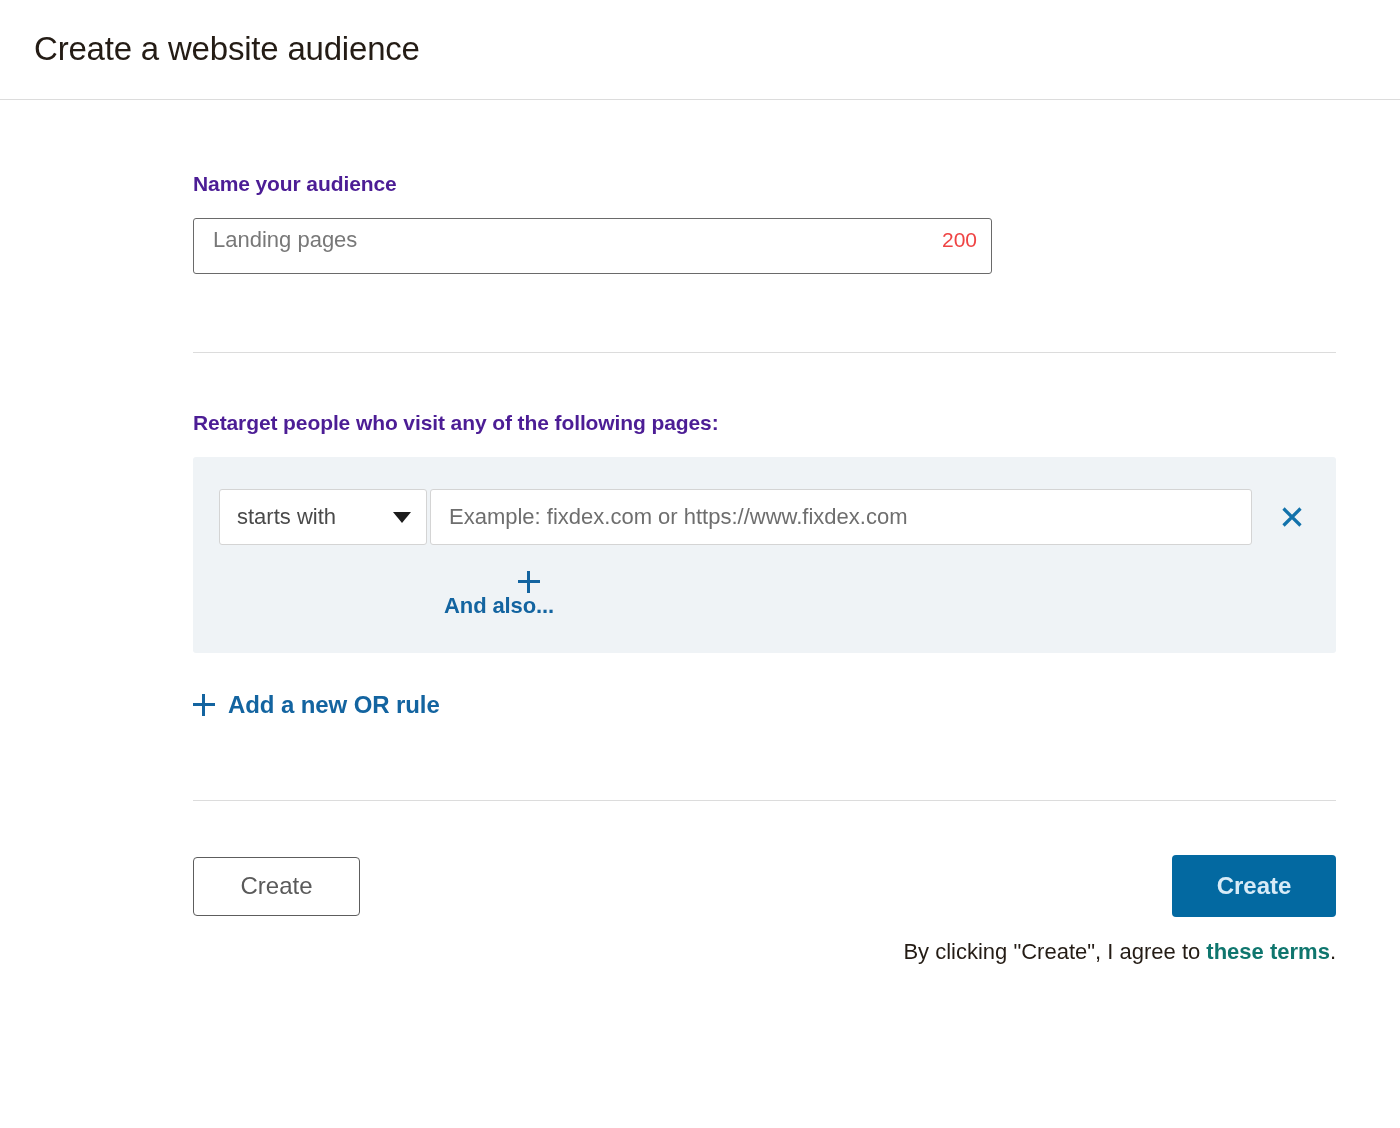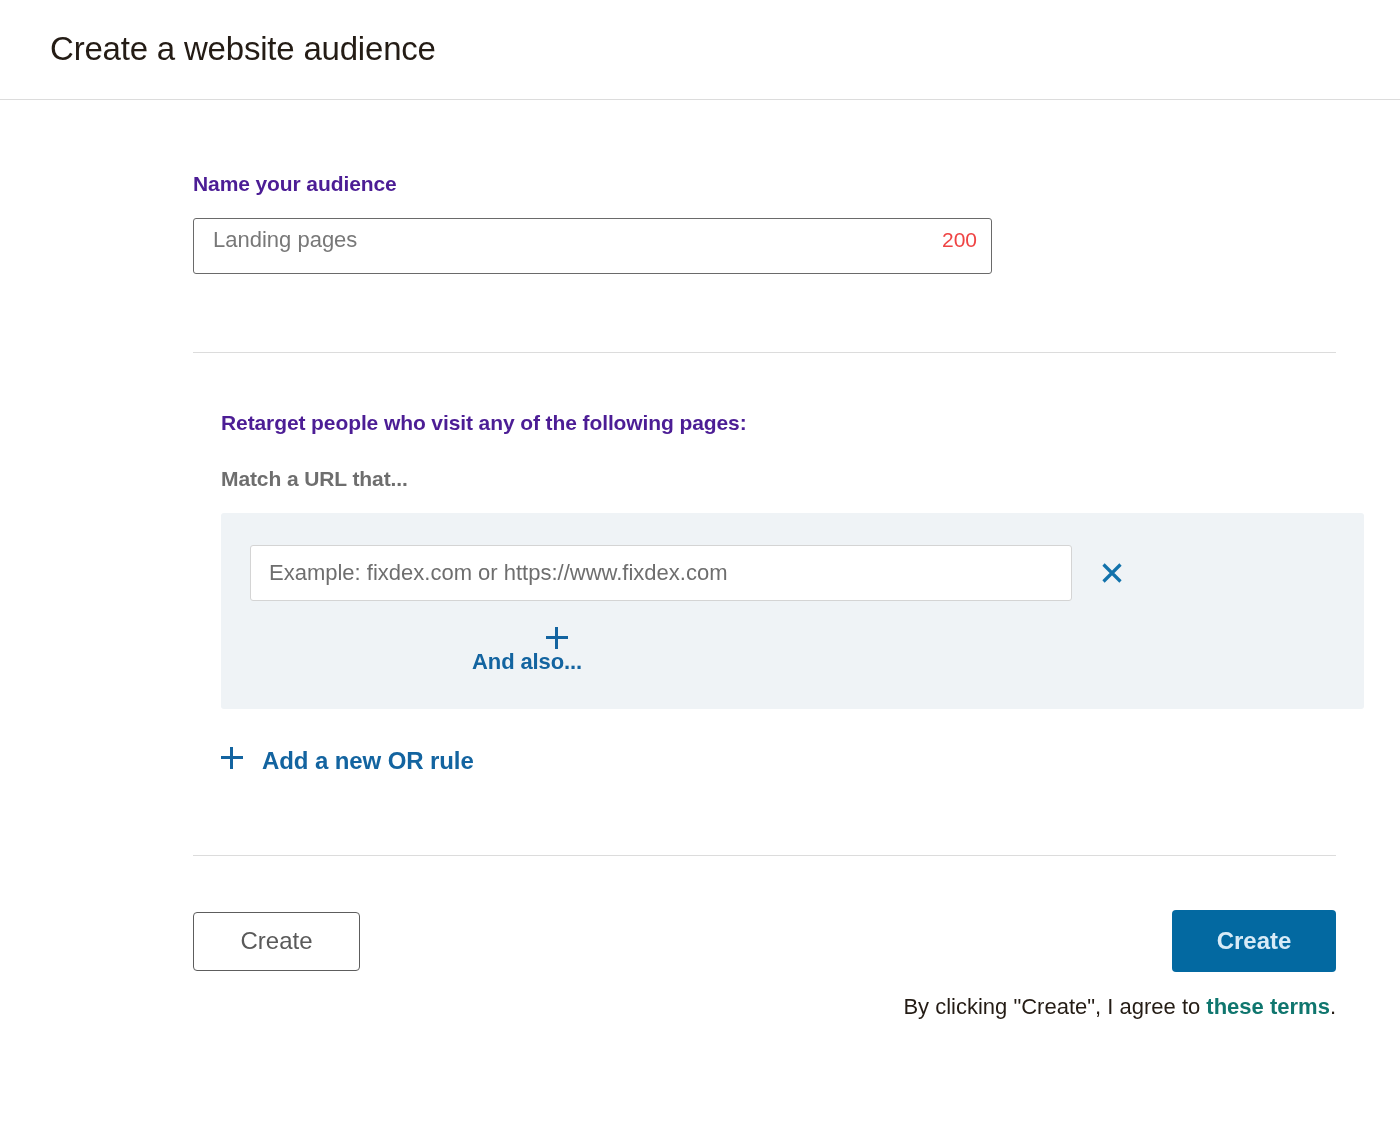--- a/index.html
+++ b/index.html
@@ -17,21 +17,21 @@
     overflow: hidden;
   }
 
   
   .modal-header {
     height: 100px;
     box-sizing: border-box;
     border-bottom: 1px solid #dcdcdc;
     display: flex;
     align-items: center;
-    padding-left: 50px;
+    padding-left: 34px;
   }
   .modal-title {
     font-size: 33px;
     font-weight: 400;
     letter-spacing: -0.2px;
     color: #241c15;
     line-height: 1.1;
     margin: 0;
   }
 
@@ -92,21 +92,21 @@
     height: 1px;
     background: #dcdcdc;
     border: 0;
     margin: 0;
     width: 1143px;
   }
   .divider-top { margin-top: 78px; }
   .divider-bottom { margin-top: 0; }
 
   
-  .retarget-section { padding-top: 58px; margin-left: 28px; }
+  .retarget-section { padding-top: 58px; }
   .match-label {
     margin-top: 32px;
     font-size: 21px;
     font-weight: 700;
     color: #6e6e6e;
     letter-spacing: -0.1px;
   }
 
   .rule-panel {
     margin-top: 22px;
@@ -190,24 +190,23 @@
   .and-also-label {
     font-size: 22px;
     font-weight: 700;
     color: #1364a0;
     letter-spacing: -0.1px;
   }
 
   .or-rule {
     margin-top: 38px;
     display: inline-flex;
-    align-items: flex-start;
+    align-items: center;
     cursor: pointer;
     text-decoration: none;
-    gap: 6px;
   }
   .or-rule .plus { margin-right: 13px; }
   .or-rule-label {
     font-size: 24px;
     font-weight: 700;
     color: #1364a0;
     letter-spacing: -0.1px;
   }
 
   .plus {
@@ -292,25 +291,28 @@
       <div class="name-field-wrap">
         <input class="name-input" type="text" placeholder="Landing pages" style="">
         <span class="char-counter">200</span>
       </div>
     </div>
 
     <hr class="divider divider-top">
 
     <div class="retarget-section">
       <div class="section-label">Retarget people who visit any of the following pages:</div>
-      <div class="match-label">Match a URL that...</div>
 
       <div class="rule-panel">
         <div class="rule-row">
 
+          <div class="match-select">
+            <span class="match-select-value">starts with</span>
+            <span class="caret"></span>
+          </div>
 
           <input class="url-input" type="text" placeholder="Example: fixdex.com or https://www.fixdex.com" style="">
 
           <button class="remove-rule">
             <svg width="26" height="26" viewBox="0 0 26 26" aria-hidden="true">
               <path d="M4.5 4.5 L21.5 21.5 M21.5 4.5 L4.5 21.5" stroke="#1272ab" stroke-width="3.2" stroke-linecap="butt" fill="none"></path>
             </svg>
           </button>
         </div>
 

